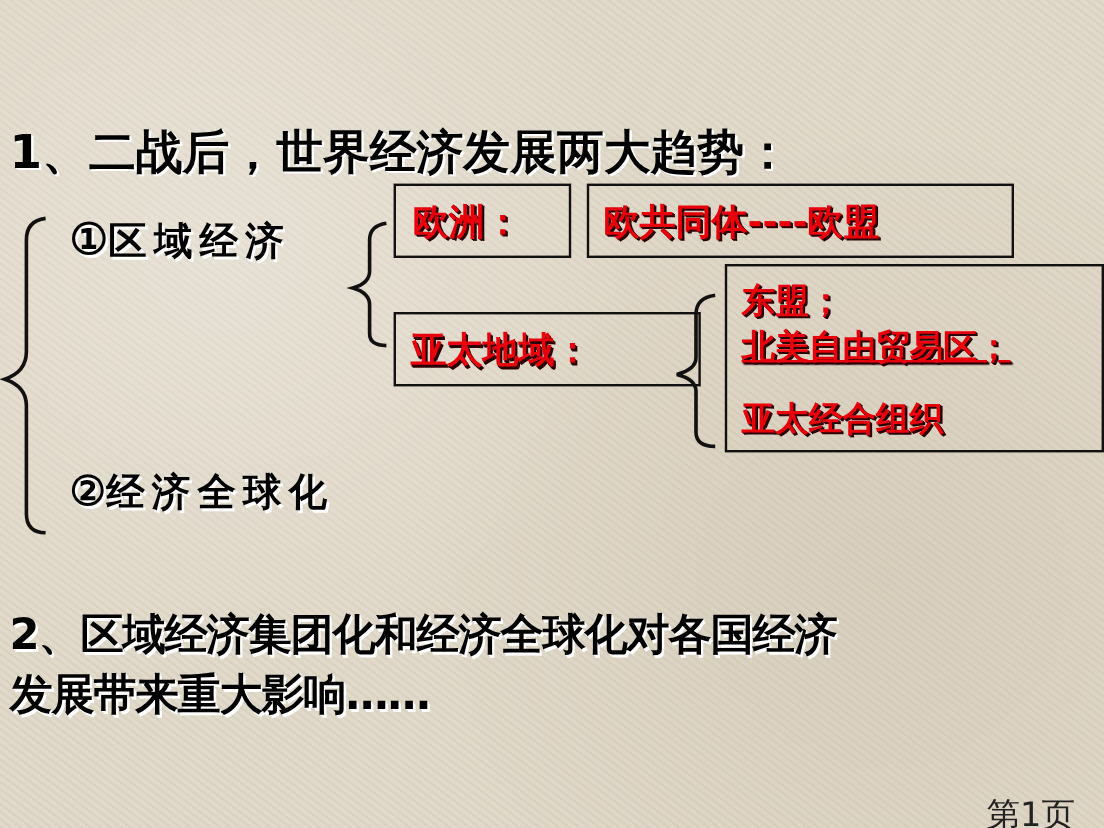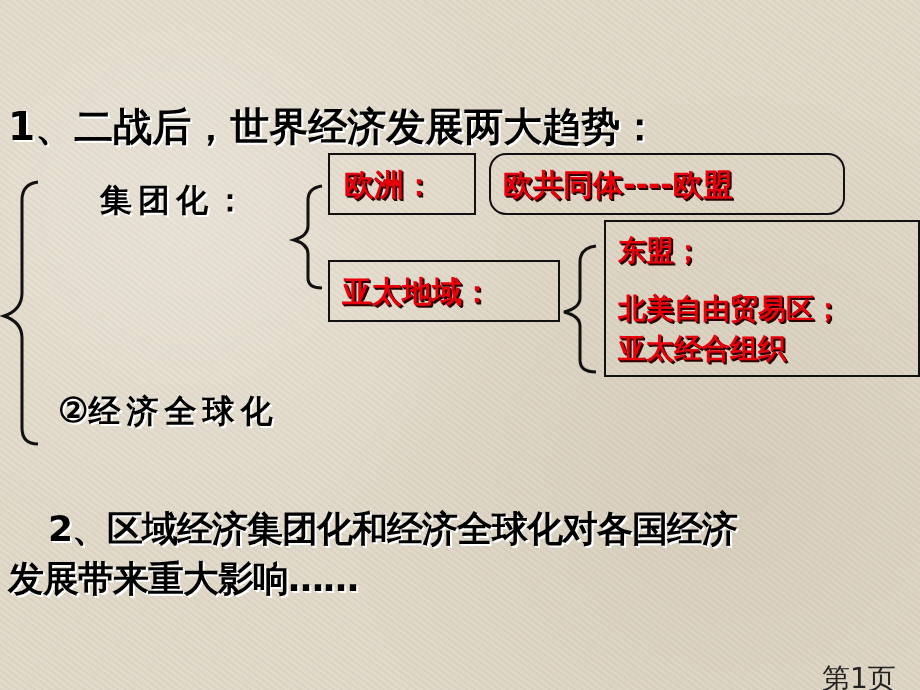--- a/index.html
+++ b/index.html
@@ -34,48 +34,50 @@
 </head>
 <body>
 
 <div class="abs bold-black" style="left:8px; top:100px; font-size:39px;">1、二战后，世界经济发展两大趋势：</div>
 
 <svg class="brace" style="left:0; top:178px;" width="40" height="270">
   <path d="M38 4 Q22 6 22 22 L22 115 Q22 132 4 138 Q22 144 22 160 L22 250 Q22 266 38 266"></path>
 </svg>
 
 <div class="abs" style="left:58px; top:180px;">
-  <div class="calli" style="font-size:32px; line-height:40px; margin-left:42px;">集团化：</div>
+  <div class="calli" style="font-size:36px; line-height:40px;">
+    <span style="letter-spacing:0;">①</span><span style="font-size:32px;">区域经济</span>
+  </div>
 </div>
 
 <svg class="brace" style="left:290px; top:182px;" width="40" height="110">
   <path d="M32 4 Q18 6 18 18 L18 44 Q18 54 4 58 Q18 62 18 72 L18 96 Q18 106 32 106"></path>
 </svg>
 
 <div class="box" style="left:328px; top:153px; width:148px; height:62px;padding-left:46px;">
   <div class="red" style="position:absolute; left:14px; top:10px; font-size:30px;">欧洲：</div>
 </div>
-<div class="box" style="left:489px; top:153px; width:356px; height:62px;border-radius:17px;">
+<div class="box" style="left:489px; top:153px; width:356px; height:62px;">
   <div class="red" style="position:absolute; left:12px; top:10px; font-size:30px;">欧共同体----欧盟</div>
 </div>
 
-<div class="box" style="left:328px; top:260px; width:232px; height:62px;">
+<div class="box" style="left:328px; top:260px; width:256px; height:62px;">
   <div class="red" style="position:absolute; left:12px; top:10px; font-size:30px;">亚太地域：</div>
 </div>
 
 <svg class="brace" style="left:560px; top:242px;" width="40" height="135">
   <path d="M36 4 Q20 6 20 20 L20 56 Q20 66 4 70 Q20 74 20 84 L20 118 Q20 130 36 130"></path>
 </svg>
 
 <div class="box" style="left:604px; top:220px; width:316px; height:157px;text-align:center;">
   <div class="red" style="position:absolute; left:12px; top:10px; font-size:28px;">东盟；</div>
-  <div class="red" style="position:absolute; left:12px; top:68px; font-size:28px;">北美自由贸易区；</div>
+  <div class="red" style="position:absolute; left:12px; top:48px; font-size:28px;text-decoration:underline;">北美自由贸易区；</div>
   <div class="red" style="position:absolute; left:12px; top:108px; font-size:28px;">亚太经合组织</div>
 </div>
 
 <div class="abs calli" style="left:58px; top:388px; font-size:34px; line-height:44px;">
   <span style="letter-spacing:0;">②</span><span style="font-size:32px;">经济全球化</span>
 </div>
 
-<div class="abs bold-black" style="left:8px; top:505px; font-size:36px; letter-spacing:-1px;margin-left:40px;">2、区域经济集团化和经济全球化对各国经济</div>
+<div class="abs bold-black" style="left:8px; top:505px; font-size:36px; letter-spacing:-1px;">2、区域经济集团化和经济全球化对各国经济</div>
 <div class="abs bold-black" style="left:8px; top:555px; font-size:36px; letter-spacing:-1px;">发展带来重大影响……</div>
 
 <div class="abs" style="left:822px; top:660px; font-size:28px; color:#222;">第1页</div>
 
 </body></html>

